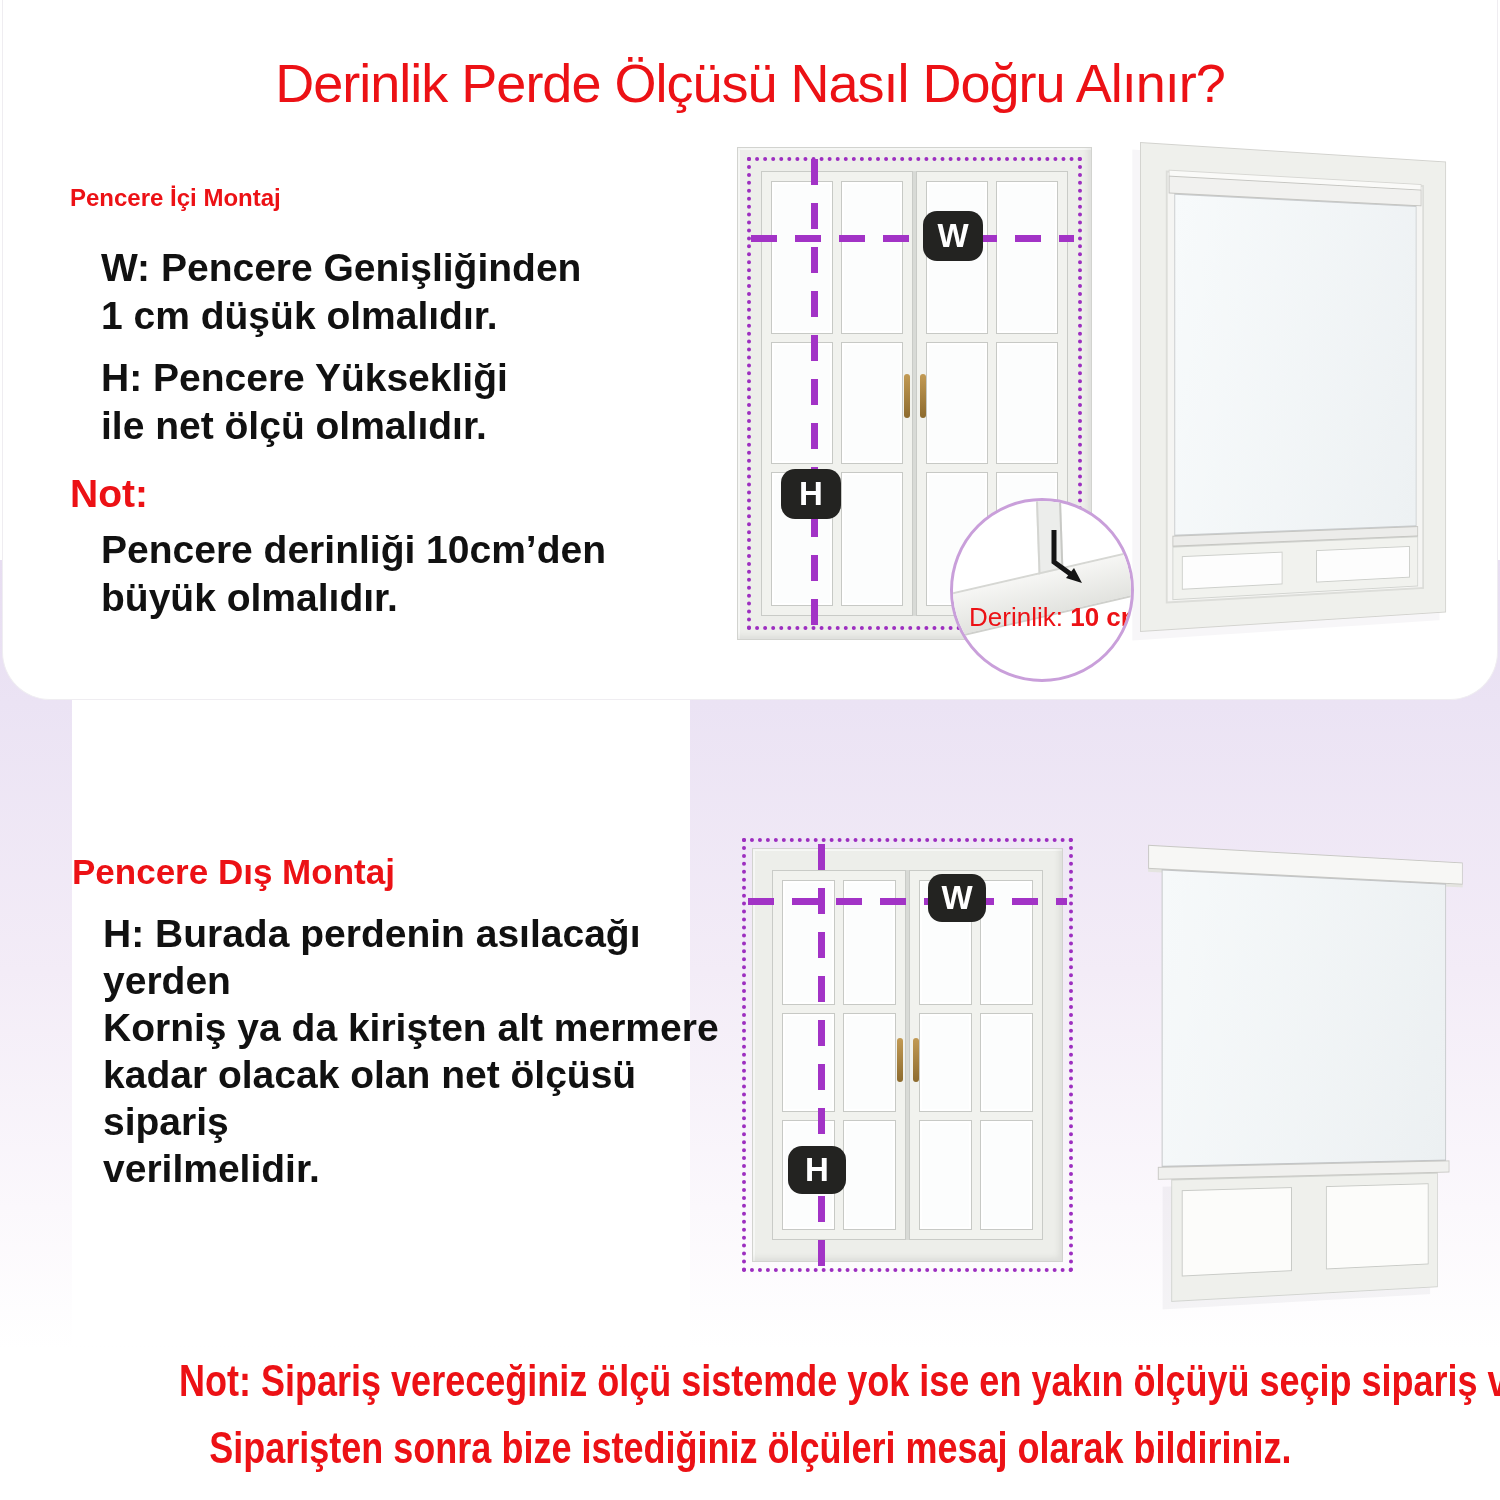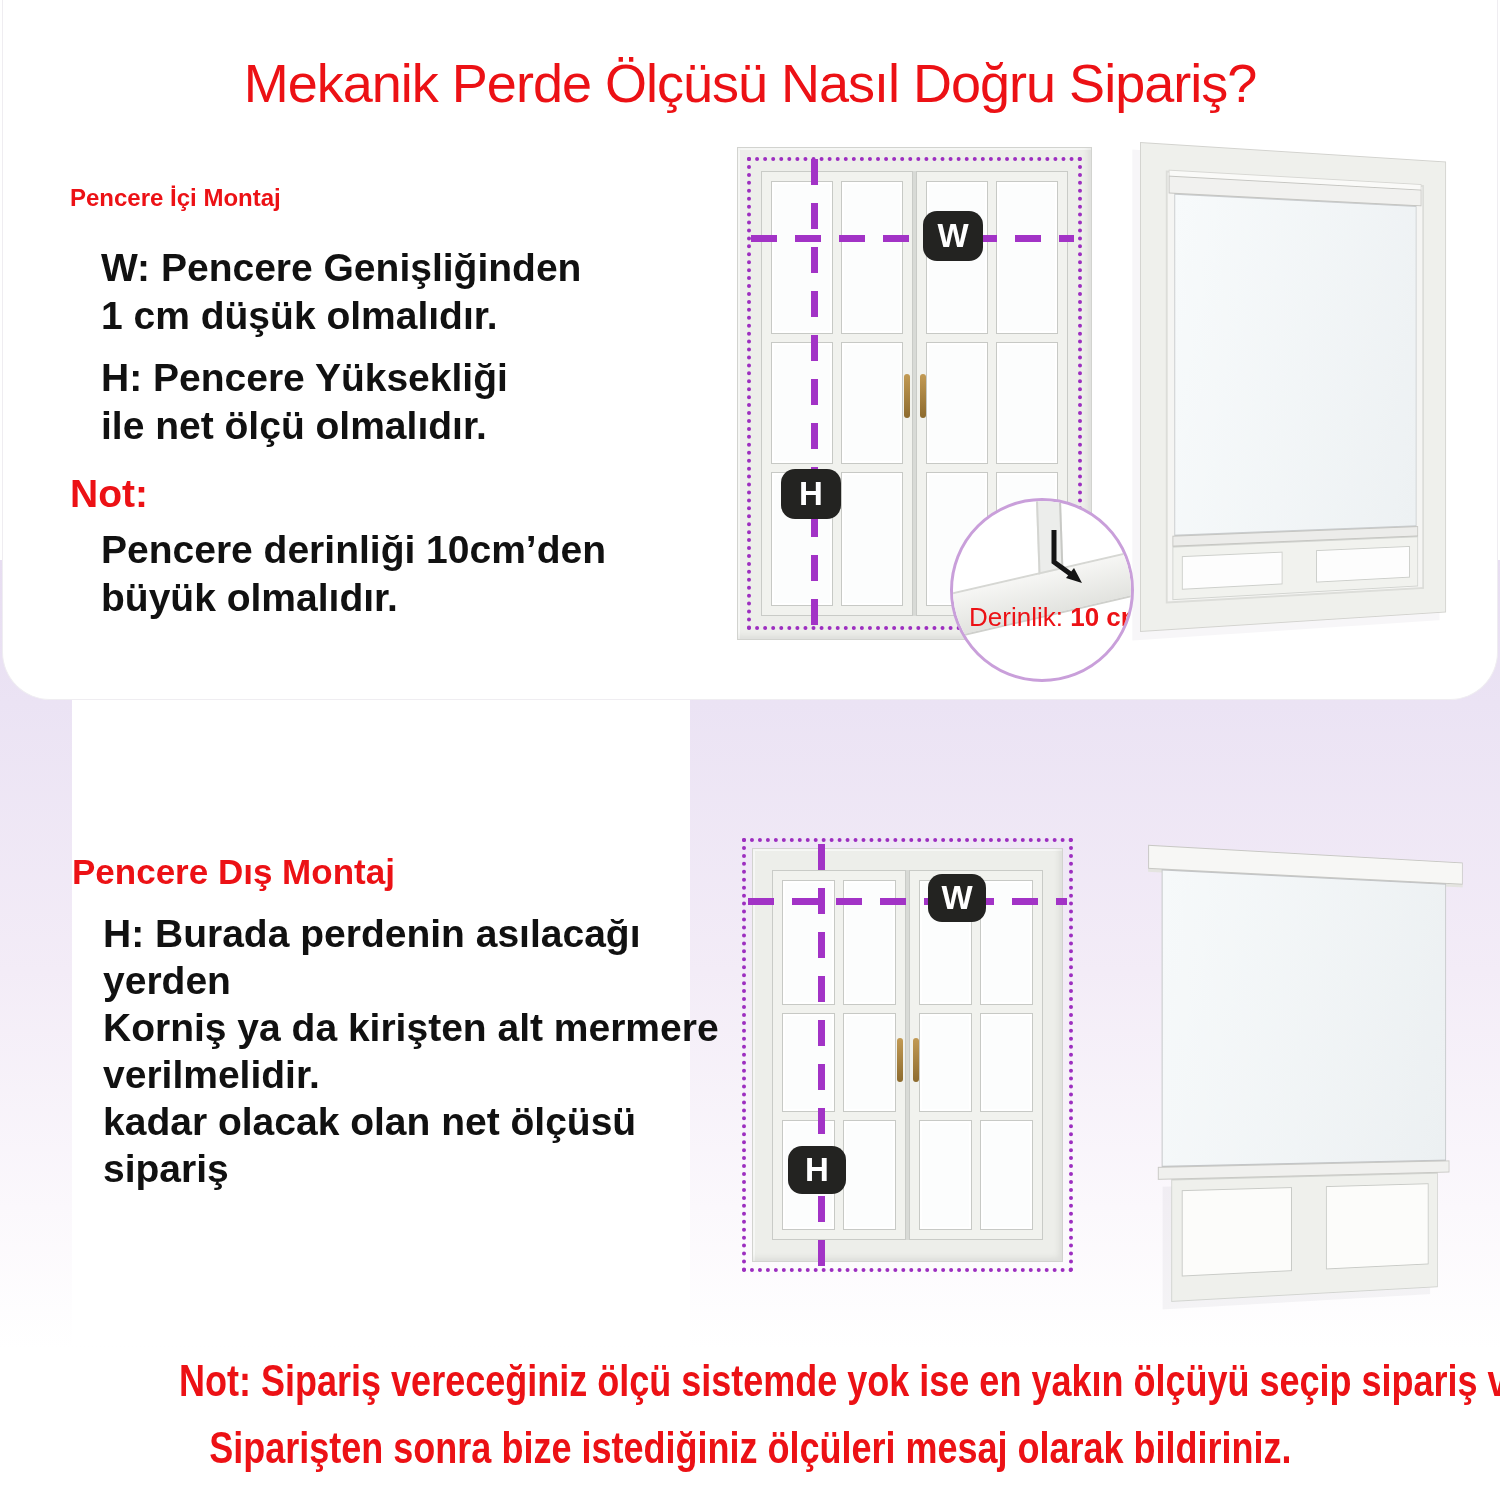--- a/index.html
+++ b/index.html
@@ -129,21 +129,21 @@
 </style>
 </head>
 <body>
 
 <div class="page">
 
   <div class="band"></div>
   <div class="card"></div>
   <div class="text-panel"></div>
 
-  <div class="page-title">Mekanik Perde Ölçüsü Nasıl Doğru Sipariş?</div>
+  <div class="page-title">Derinlik Perde Ölçüsü Nasıl Doğru Alınır?</div>
 
   <div class="tblock tblock-inside">
     <div class="sec-heading">Pencere İçi Montaj</div>
     <div class="body-par">
       <div>W: Pencere Genişliğinden</div>
       <div>1 cm düşük olmalıdır.</div>
     </div>
     <div class="body-par par-tight">
       <div>H: Pencere Yüksekliği</div>
       <div>ile net ölçü olmalıdır.</div>
@@ -212,22 +212,22 @@
       <div class="r-mullion"></div>
       <div class="r-pane"></div>
     </div>
   </div>
 
   <div class="tblock tblock-outside">
     <div class="sec-heading">Pencere Dış Montaj</div>
     <div class="body-par">
       <div>H: Burada perdenin asılacağı yerden</div>
       <div>Korniş ya da kirişten alt mermere</div>
+      <div>kadar olacak olan net ölçüsü sipariş</div>
       <div>verilmelidir.</div>
-      <div>kadar olacak olan net ölçüsü sipariş</div>
     </div>
   </div>
 
   <div class="fig fig-win-outside">
     <div class="wall"></div>
     <div class="doors">
       <div class="door">
         <div class="pane-grid">
           <div class="pane"></div>
             <div class="pane"></div>

